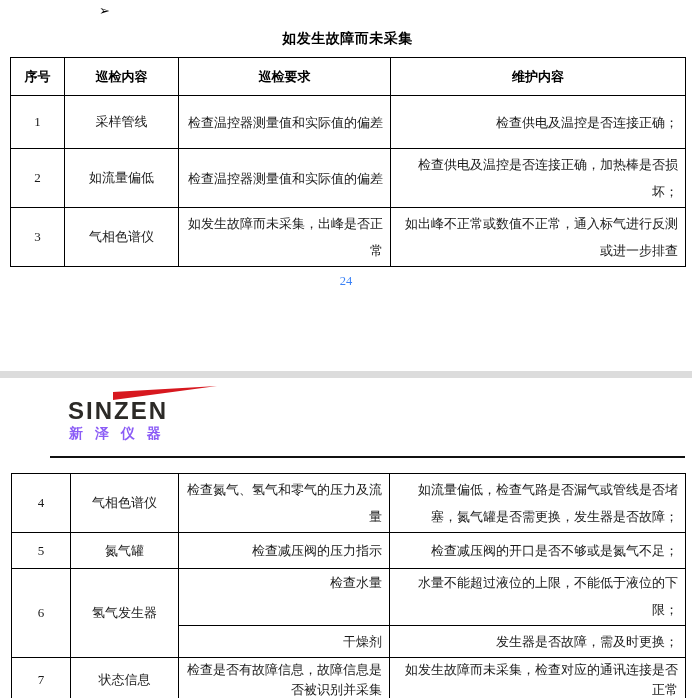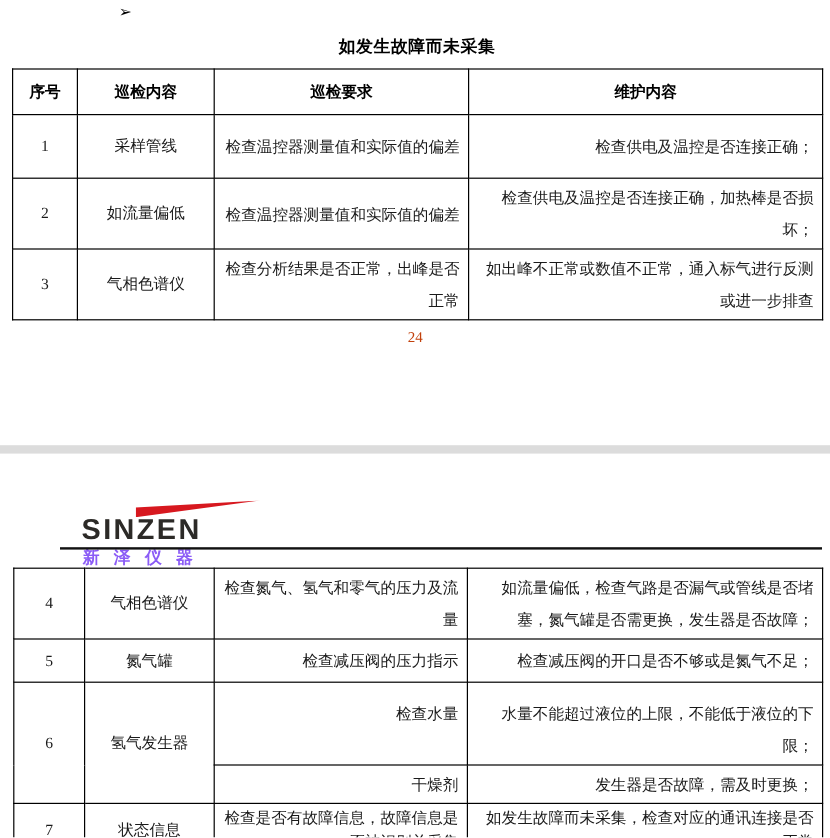--- a/index.html
+++ b/index.html
@@ -38,36 +38,36 @@
     font-family:Liberation Serif, serif; font-weight:bold;
     font-size:13px; text-align:center; vertical-align:middle; color:#000;
   }
   td.cnum, td.citem {
     text-align:center; vertical-align:middle; font-size:13px;
   }
   td.ctext {
     text-align:right; vertical-align:middle;
     font-size:13px; line-height:27px; padding:2px 7px;
   }
-  td.va-top { vertical-align:top; padding-top:12px; }
+  td.va-top { vertical-align:top; padding-top:0; }
   td.tight { line-height:20px; }
 
   .page-number {
     position:absolute; left:0; top:274px; width:692px;
-    text-align:center; font-size:12.5px; color:#c2410c;
+    text-align:center; font-size:12.5px; color:#3b82f6;
   }
 
   
   .page-divider {
     position:absolute; left:0; top:371px; width:692px; height:7px;
     background:#dcdcdc;
   }
 
   
-  .logo { position:absolute; left:68px; top:416px; width:170px; height:60px; }
+  .logo { position:absolute; left:68px; top:385px; width:170px; height:60px; }
   .logo .swoosh {
     position:absolute; left:45px; top:1px; width:104px; height:14px;
     background:#d7181f;
     clip-path:polygon(0 42%, 0 100%, 100% 0);
   }
   .logo .brand {
     position:absolute; left:0; top:14px;
     font-family:"Liberation Sans", sans-serif; font-weight:bold;
     font-size:24px; line-height:24px; letter-spacing:2px; color:#2c2a27;
   }
@@ -118,21 +118,21 @@
     </tr>
     <tr style="height:54px">
       <td class="cnum">2</td>
       <td class="citem">如流量偏低</td>
       <td class="ctext">检查温控器测量值和实际值的偏差</td>
       <td class="ctext">检查供电及温控是否连接正确，加热棒是否损坏；</td>
     </tr>
     <tr style="height:53px">
       <td class="cnum">3</td>
       <td class="citem">气相色谱仪</td>
-      <td class="ctext">检查分析结果是否正常，出峰是否正常</td>
+      <td class="ctext">如发生故障而未采集，出峰是否正常</td>
       <td class="ctext">如出峰不正常或数值不正常，通入标气进行反测或进一步排查</td>
     </tr>
   </tbody>
     </table>
 
   <div class="page-number">24</div>
 
   <div class="page-divider"></div>
 
   <div class="logo">

